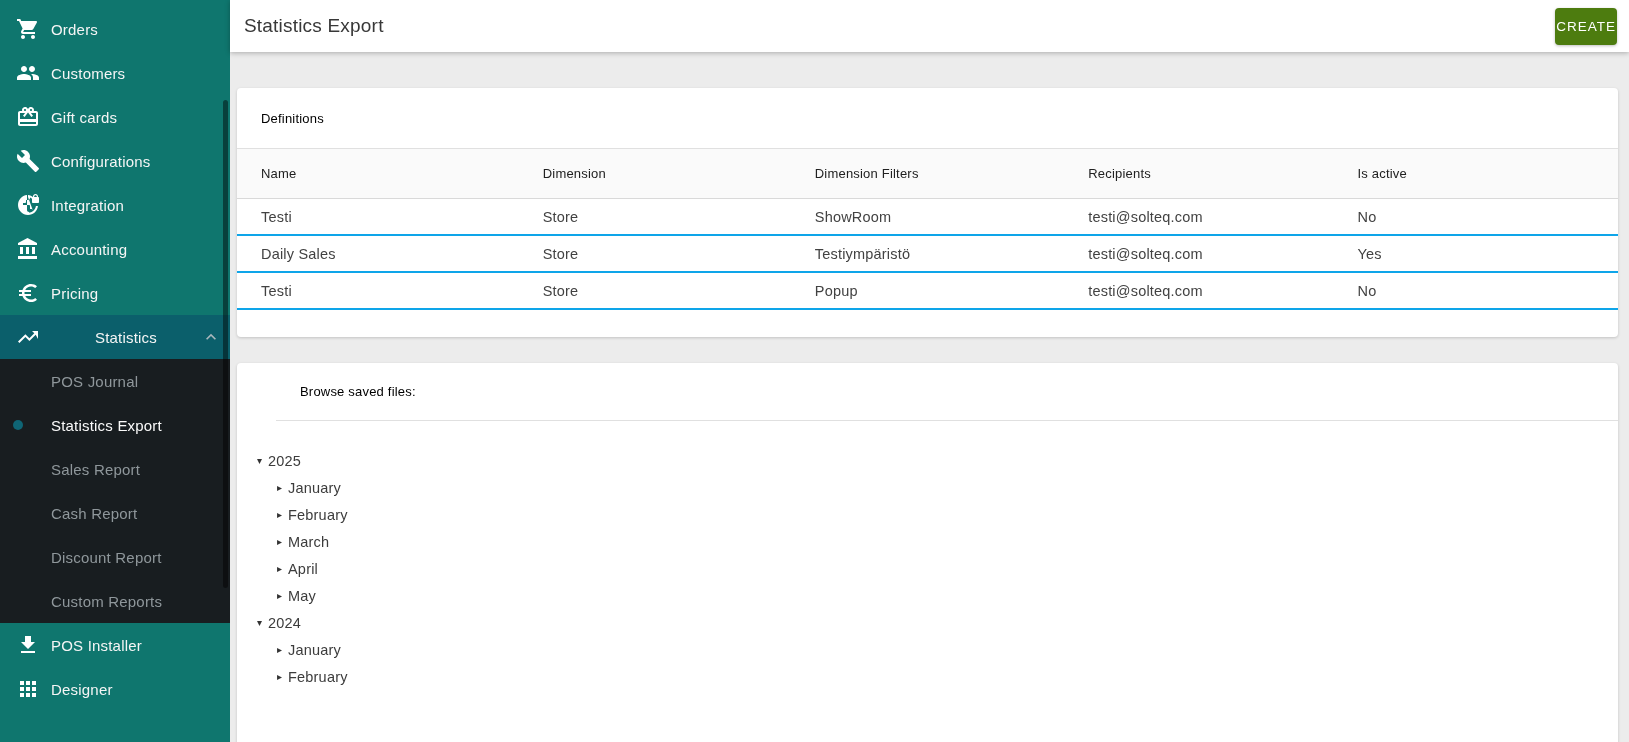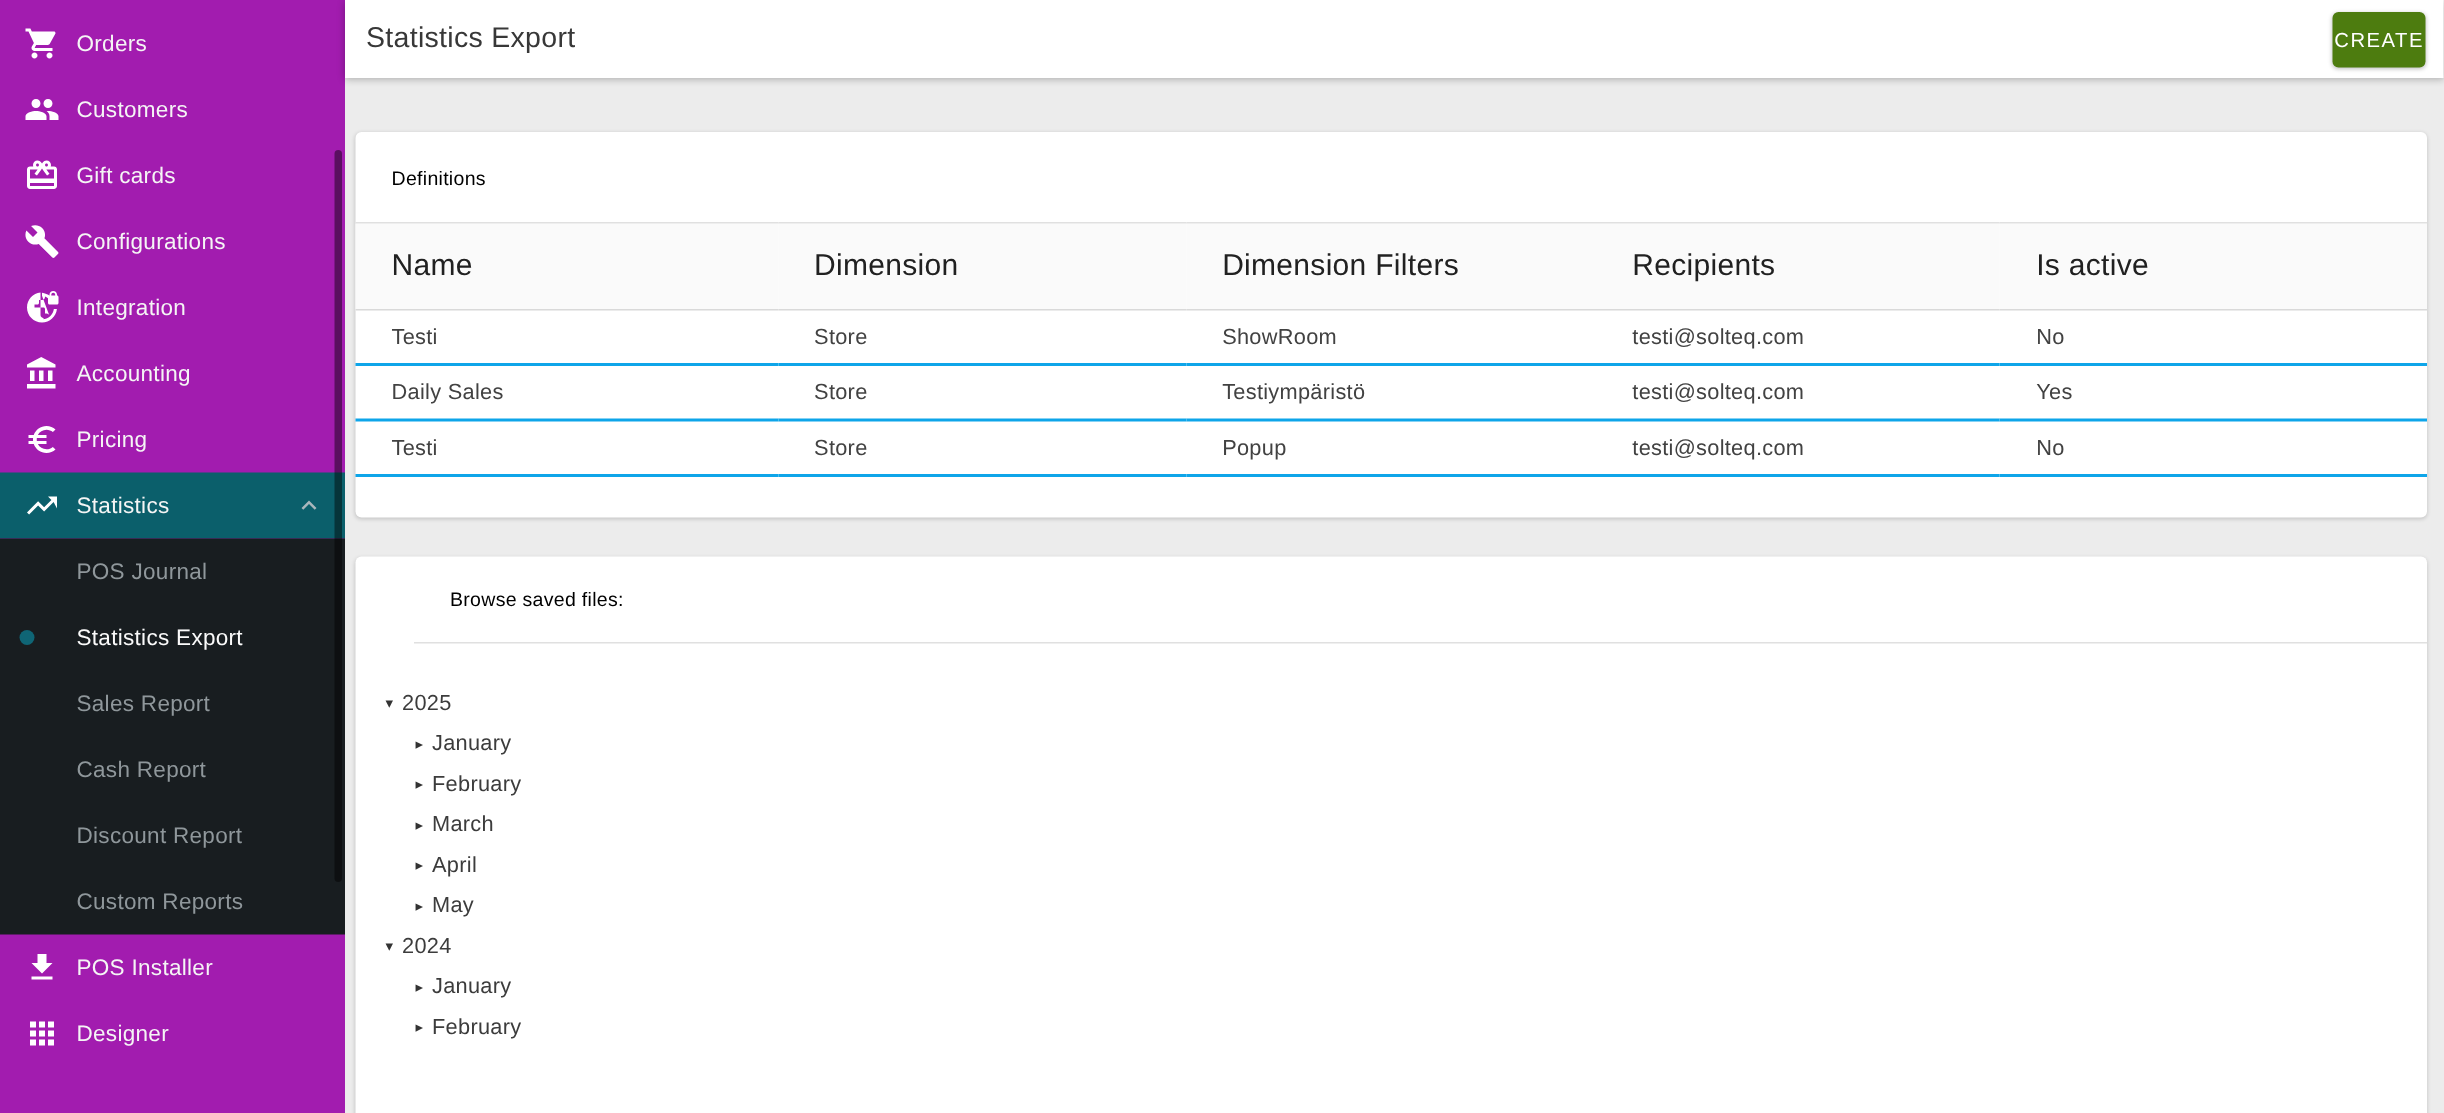--- a/index.html
+++ b/index.html
@@ -5,29 +5,29 @@
   * { box-sizing: border-box; }
   html,body { margin:0; padding:0; }
   body {
     width:1629px; height:742px; overflow:hidden;
     display:flex;
     font-family:"Liberation Sans", sans-serif;
     background:#ececec;
   }
   
   .sidebar {
-    width:230px; flex-shrink:0; background:#a21caf;
+    width:230px; flex-shrink:0; background:#0f766e;
     position:relative; padding-top:7px; height:742px;
   }
   .nav-item {
     height:44px; display:flex; align-items:center;
     padding:0 14px 0 16px; cursor:pointer;
     color:#f5f5f5; font-size:15px; letter-spacing:.2px;
   }
-  .nav-item.active { background:#0b5f6b; }
+  .nav-item.active { background:#0b5f6b;gap:44px; }
   .nav-icon { width:24px; height:24px; margin-right:11px; color:#ffffff; flex-shrink:0; }
   .nav-icon svg { width:24px; height:24px; display:block; }
   .nav-chevron { margin-left:auto; width:20px; height:20px; color:#a9b7bc; }
   .nav-chevron svg { width:20px; height:20px; display:block; }
   .submenu { background:#181d20; }
   .sub-item {
     height:44px; display:flex; align-items:center;
     padding-left:51px; position:relative; cursor:pointer;
     color:#8f979b; font-size:15px; letter-spacing:.2px;
   }
@@ -60,21 +60,21 @@
     box-shadow:0 1px 3px rgba(0,0,0,.18);
   }
   .card-header {
     padding:23px 24px 22px; font-size:13px; color:#000000; letter-spacing:.2px;
   }
   .card-header.with-divider { border-bottom:1px solid #e0e0e0; padding:21px 24px;margin-left:39px; }
   
   table { width:100%; border-collapse:collapse; table-layout:fixed; }
   thead th {
     background:#fafafa; border-top:1px solid #e0e0e0; border-bottom:1px solid #d9d9d9;
-    text-align:left; font-weight:500; font-size:20px; color:#212121;
+    text-align:left; font-weight:500; font-size:13px; color:#212121;
     padding:17px 10px 17px 24px; letter-spacing:.2px;
   }
   tbody td {
     padding:9.5px 10px 9.5px 24px; border-bottom:2px solid #0ea5e9;
     font-size:14.5px; color:#424242; letter-spacing:.2px;
     white-space:nowrap; overflow:hidden;
   }
   .table-spacer { height:27px; }
   .card-gap { height:26px; }
   

